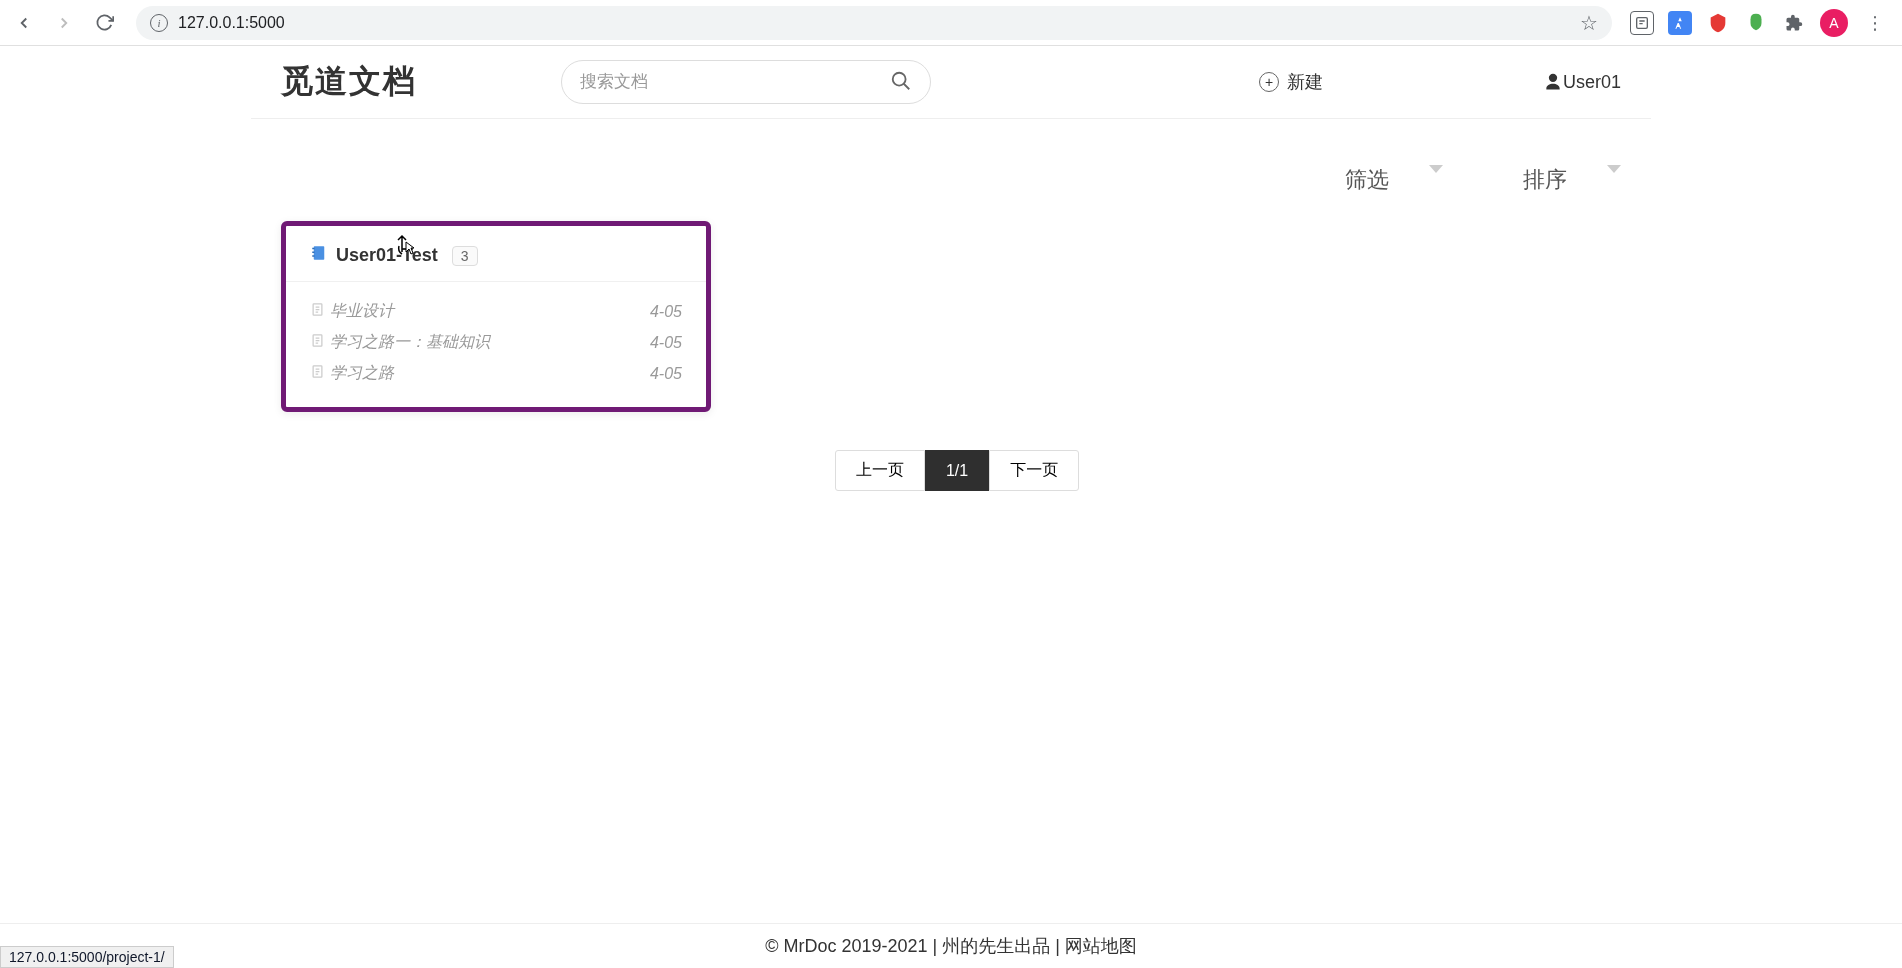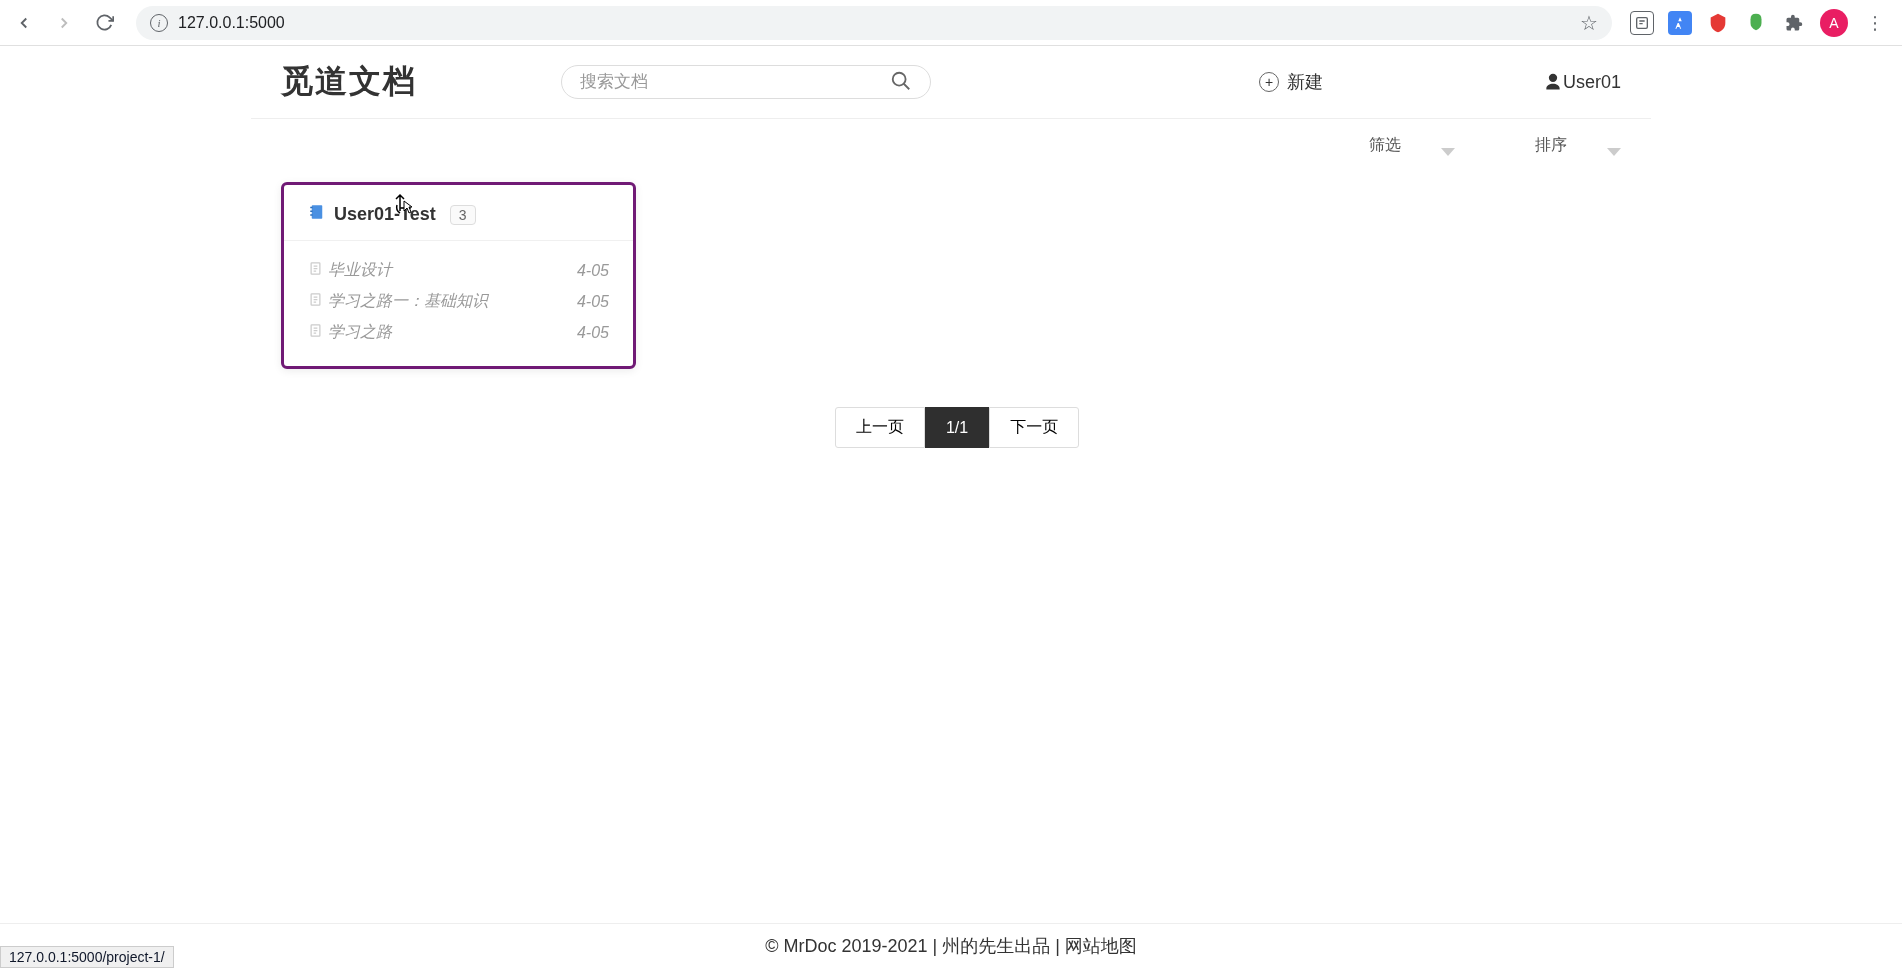--- a/index.html
+++ b/index.html
@@ -14,37 +14,37 @@
 .url-text { font-size: 16px; color: #202124; }
 .star-icon { color: #5f6368; font-size: 20px; cursor: pointer; }
 .ext-icons { display: flex; gap: 14px; align-items: center; padding-right: 4px; }
 .ext-icon { width: 24px; height: 24px; border-radius: 4px; display: flex; align-items: center; justify-content: center; font-size: 14px; color: #fff; cursor: pointer; }
 .avatar { width: 28px; height: 28px; border-radius: 50%; background: #e91e63; color: #fff; display: flex; align-items: center; justify-content: center; font-size: 14px; font-weight: 500; }
 .kebab { color: #5f6368; font-size: 18px; cursor: pointer; padding: 0 4px; }
 
 
 .page-header { max-width: 1400px; margin: 0 auto; padding: 14px 30px 14px 30px; display: flex; align-items: center; border-bottom: 1px solid #eee; }
 .logo { font-size: 32px; font-weight: 600; color: #333; letter-spacing: 2px; width: 280px; }
-.search-wrap { width: 370px; height: 34px; border: 1px solid #ddd; border-radius: 24px; display: flex; align-items: center; padding: 12px 18px; }
+.search-wrap { width: 370px; height: 44px; border: 1px solid #ddd; border-radius: 24px; display: flex; align-items: center; padding: 12px 18px; }
 .search-input { flex: 1; border: none; outline: none; font-size: 17px; color: #666; background: transparent; }
 .search-input::placeholder { color: #999; }
 .search-btn { background: none; border: none; cursor: pointer; color: #666; }
 .header-right { margin-left: auto; display: flex; align-items: center; gap: 220px; }
 .new-btn { display: flex; align-items: center; gap: 8px; font-size: 18px; color: #333; cursor: pointer; }
 .plus-icon { width: 20px; height: 20px; border: 1.5px solid #666; border-radius: 50%; display: flex; align-items: center; justify-content: center; font-size: 14px; }
 .user-btn { display: flex; align-items: center; font-size: 18px; color: #333; cursor: pointer; }
 
 
 .filter-bar { max-width: 1400px; margin: 0 auto; padding: 16px 30px; display: flex; justify-content: flex-end; gap: 80px; }
-.filter-item { display: flex; align-items: flex-end; gap: 40px; font-size: 16px; color: #555; cursor: pointer; }
+.filter-item { display: flex; align-items: flex-start; gap: 40px; font-size: 22px; color: #555; cursor: pointer; margin-top: 30px; }
 .tri-down { width: 0; height: 0; border-left: 7px solid transparent; border-right: 7px solid transparent; border-top: 8px solid #ccc; }
 
 
 .content { max-width: 1400px; margin: 0 auto; padding: 10px 30px; }
-.card { width: 355px; border: 3px solid #701a75; border-radius: 6px; box-shadow: 0 2px 8px rgba(0,0,0,0.08); background: #fff; }
+.card { width: 430px; border: 5px solid #701a75; border-radius: 6px; box-shadow: 0 2px 8px rgba(0,0,0,0.08); background: #fff; }
 .card-header { padding: 18px 24px 14px; border-bottom: 1px solid #f0f0f0; display: flex; align-items: center; gap: 8px; }
 .book-icon { color: #4a90e2; font-size: 18px; }
 .card-title { font-size: 18px; font-weight: 700; color: #333; cursor: pointer; }
 .card-badge { margin-left: 6px; padding: 1px 8px; border: 1px solid #ddd; border-radius: 4px; font-size: 14px; color: #666; background: #fafafa; }
 .card-body { padding: 14px 24px 18px; }
 .desc-row { display: flex; align-items: center; gap: 10px; color: #bbb; font-size: 16px; margin-bottom: 10px; }
 .speaker-icon { width: 16px; color: #ccc; }
 .doc-row { display: flex; align-items: center; gap: 4px; padding: 5px 0; cursor: pointer; font-style: italic; }
 .doc-icon { width: 16px; color: #ccc; }
 .doc-name { flex: 1; color: #999; font-size: 16px; white-space: nowrap; overflow: hidden; text-overflow: ellipsis; }

